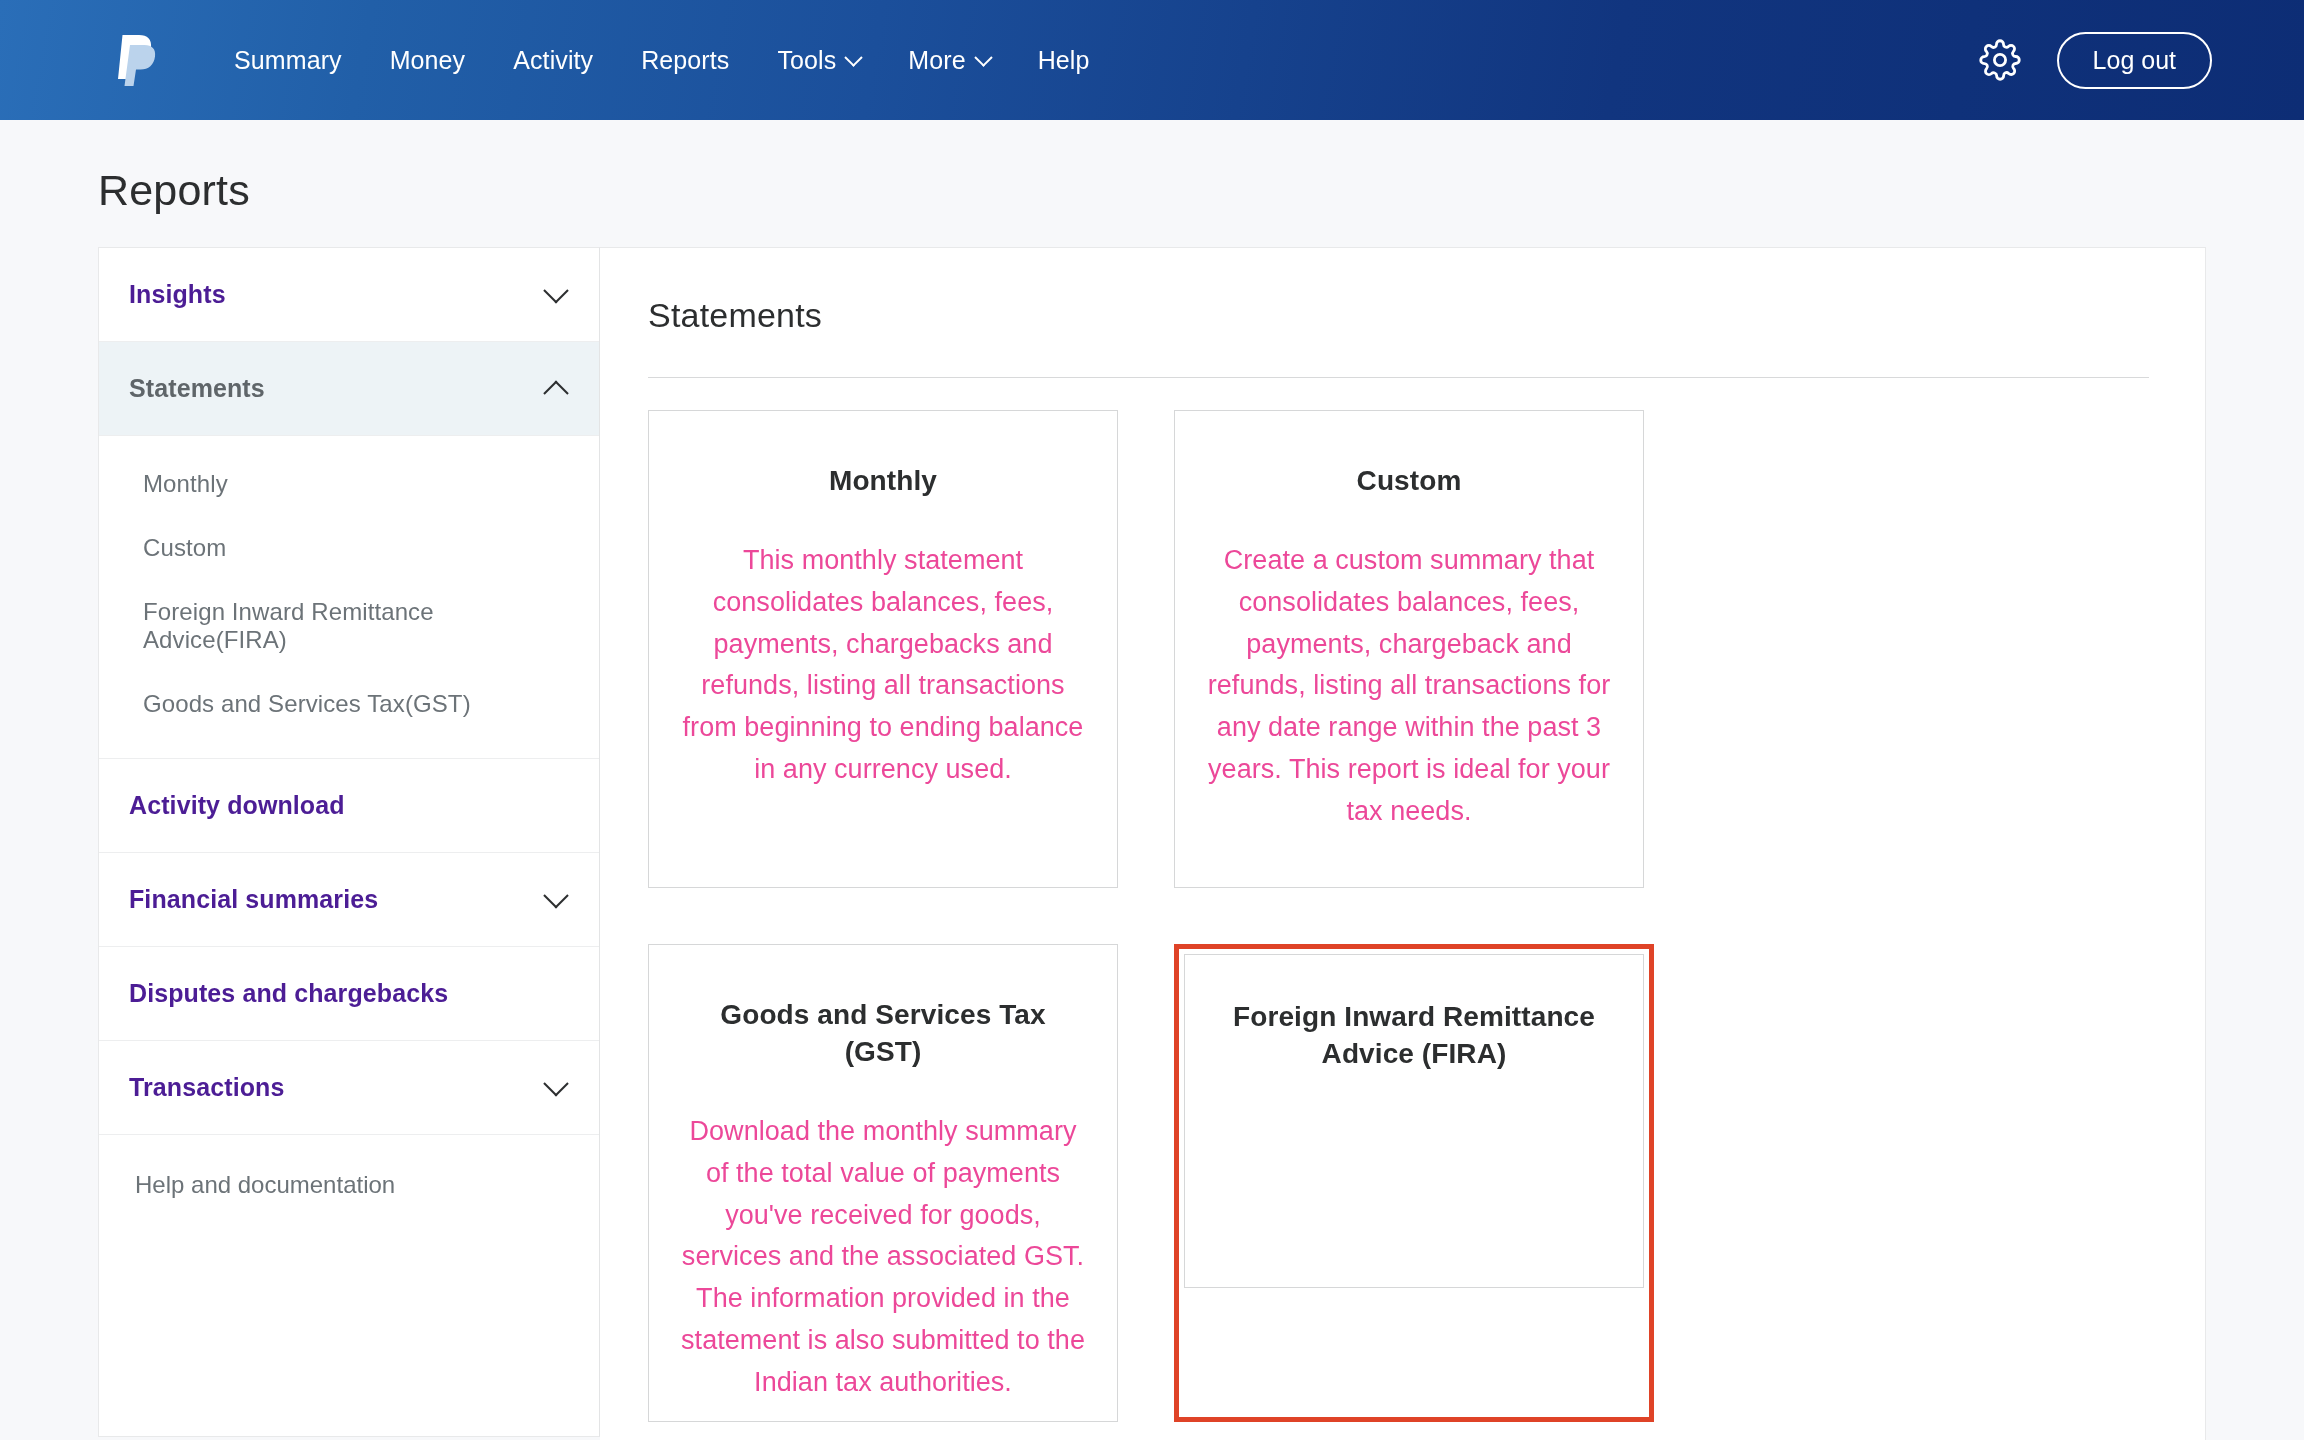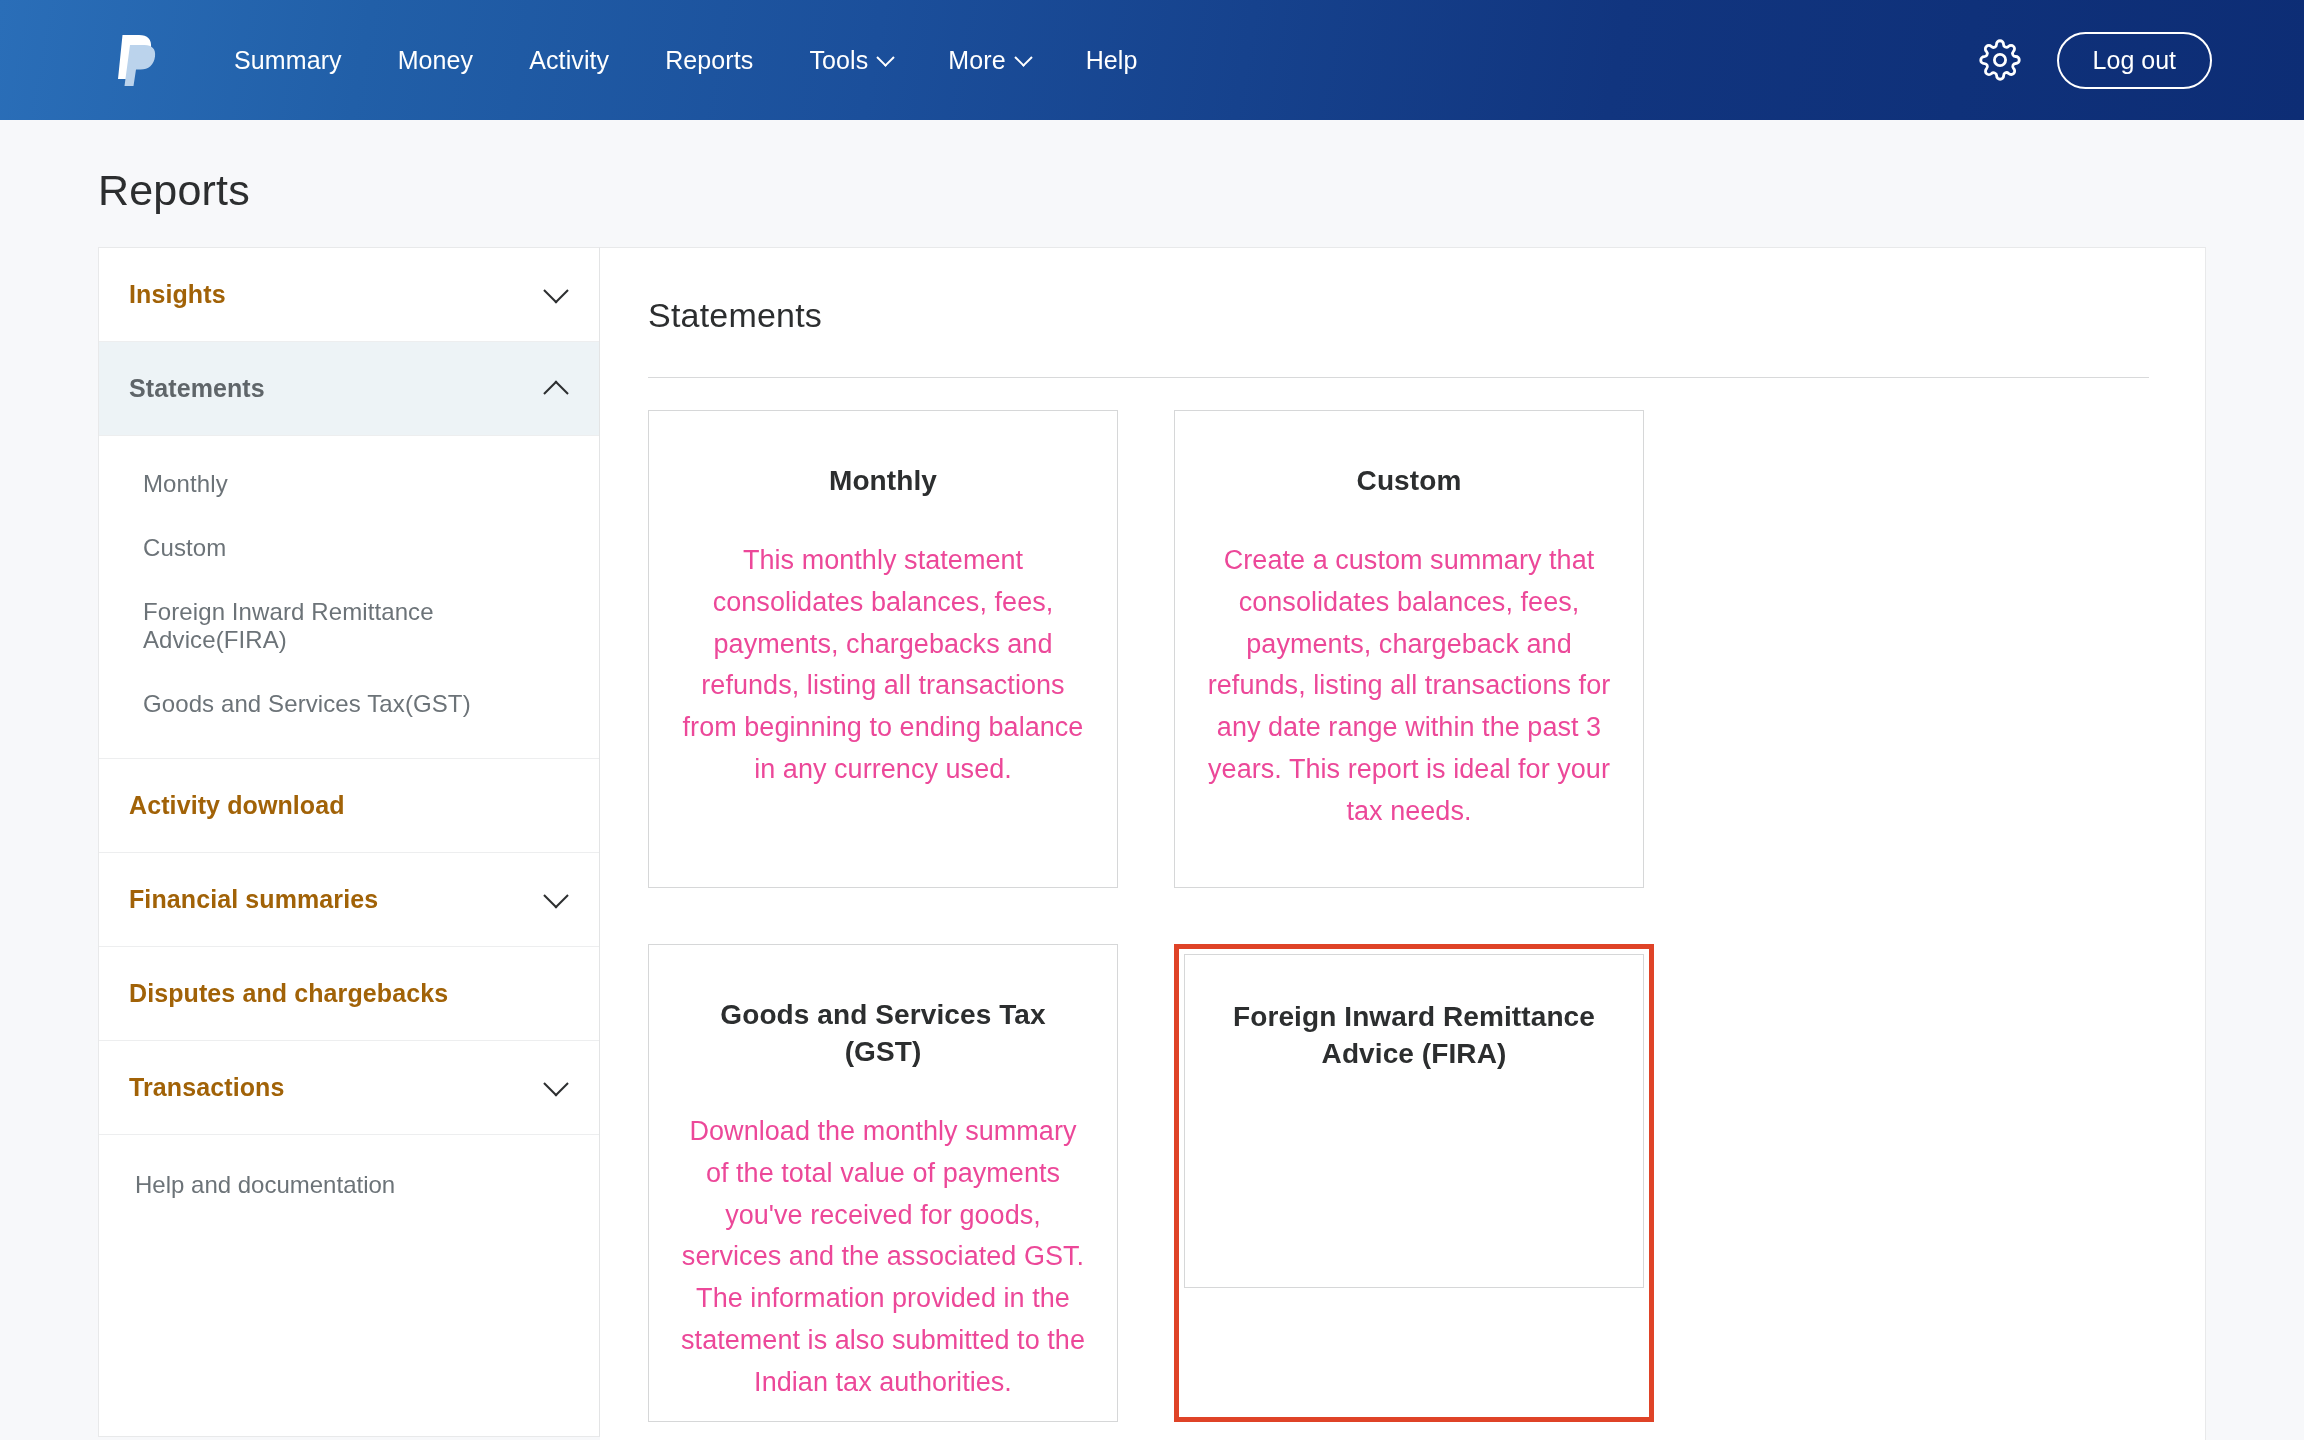--- a/index.html
+++ b/index.html
@@ -31,21 +31,21 @@
     width: 54px;
     height: 62px;
     flex: 0 0 auto;
     margin-right: 46px;
     display: block;
   }
 
   .nav {
     display: flex;
     align-items: flex-end;
-    gap: 8px;
+    gap: 0;
   }
 
   .nav-item {
     color: #FFFFFF;
     font-size: 25px;
     font-weight: 400;
     letter-spacing: 0.1px;
     padding: 10px 24px;
     cursor: pointer;
     white-space: nowrap;
@@ -130,21 +130,21 @@
     justify-content: space-between;
     border-bottom: 1px solid #EDEEEF;
     cursor: pointer;
   }
 
   .side-row:last-child { border-bottom: none; }
 
   .side-row-label {
     font-size: 25px;
     font-weight: bold;
-    color: #a16207;
+    color: #4c1d95;
     letter-spacing: 0.1px;
   }
 
   .side-row.active {
     background: #EDF3F6;
   }
 
   .side-row.active .side-row-label { color: #5F6569; }
 
   .chev {

